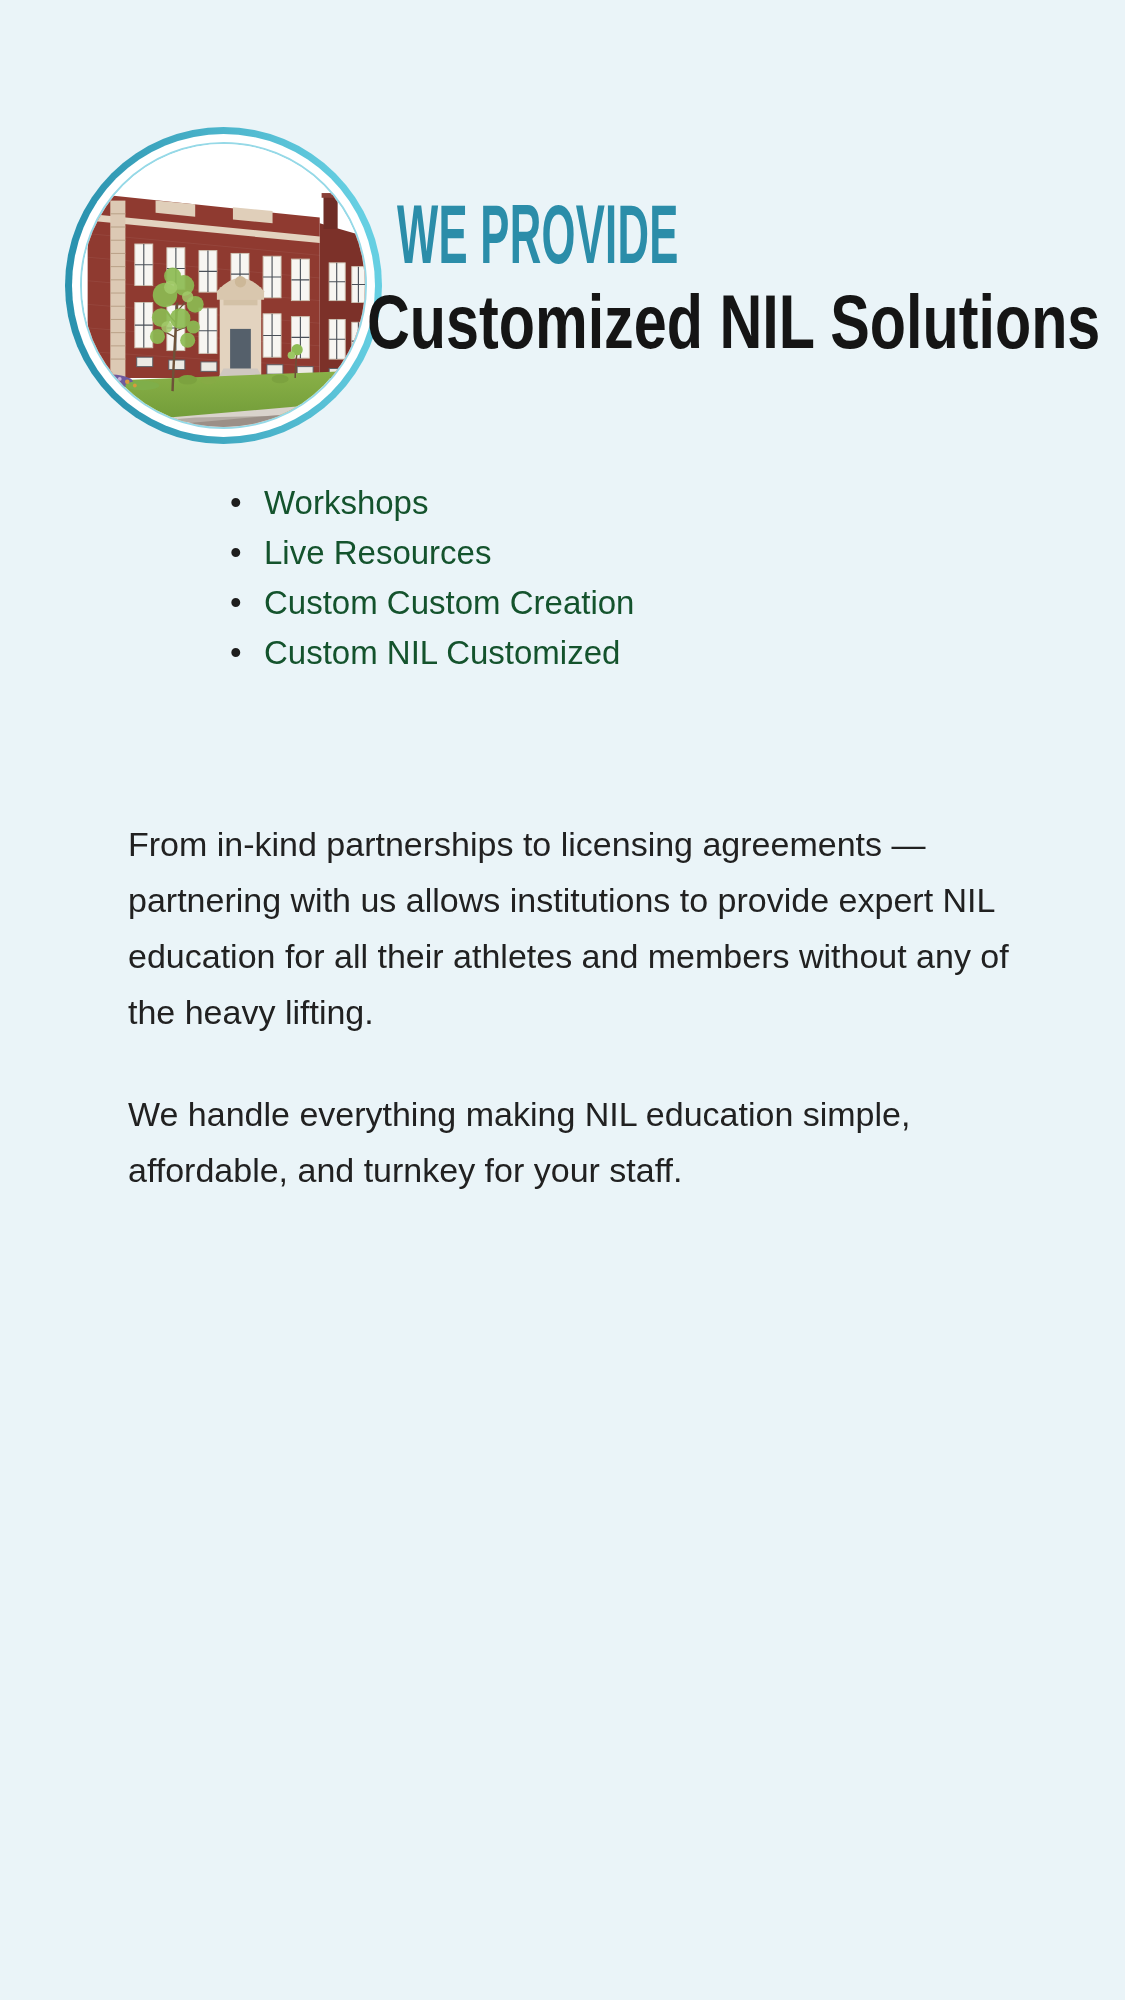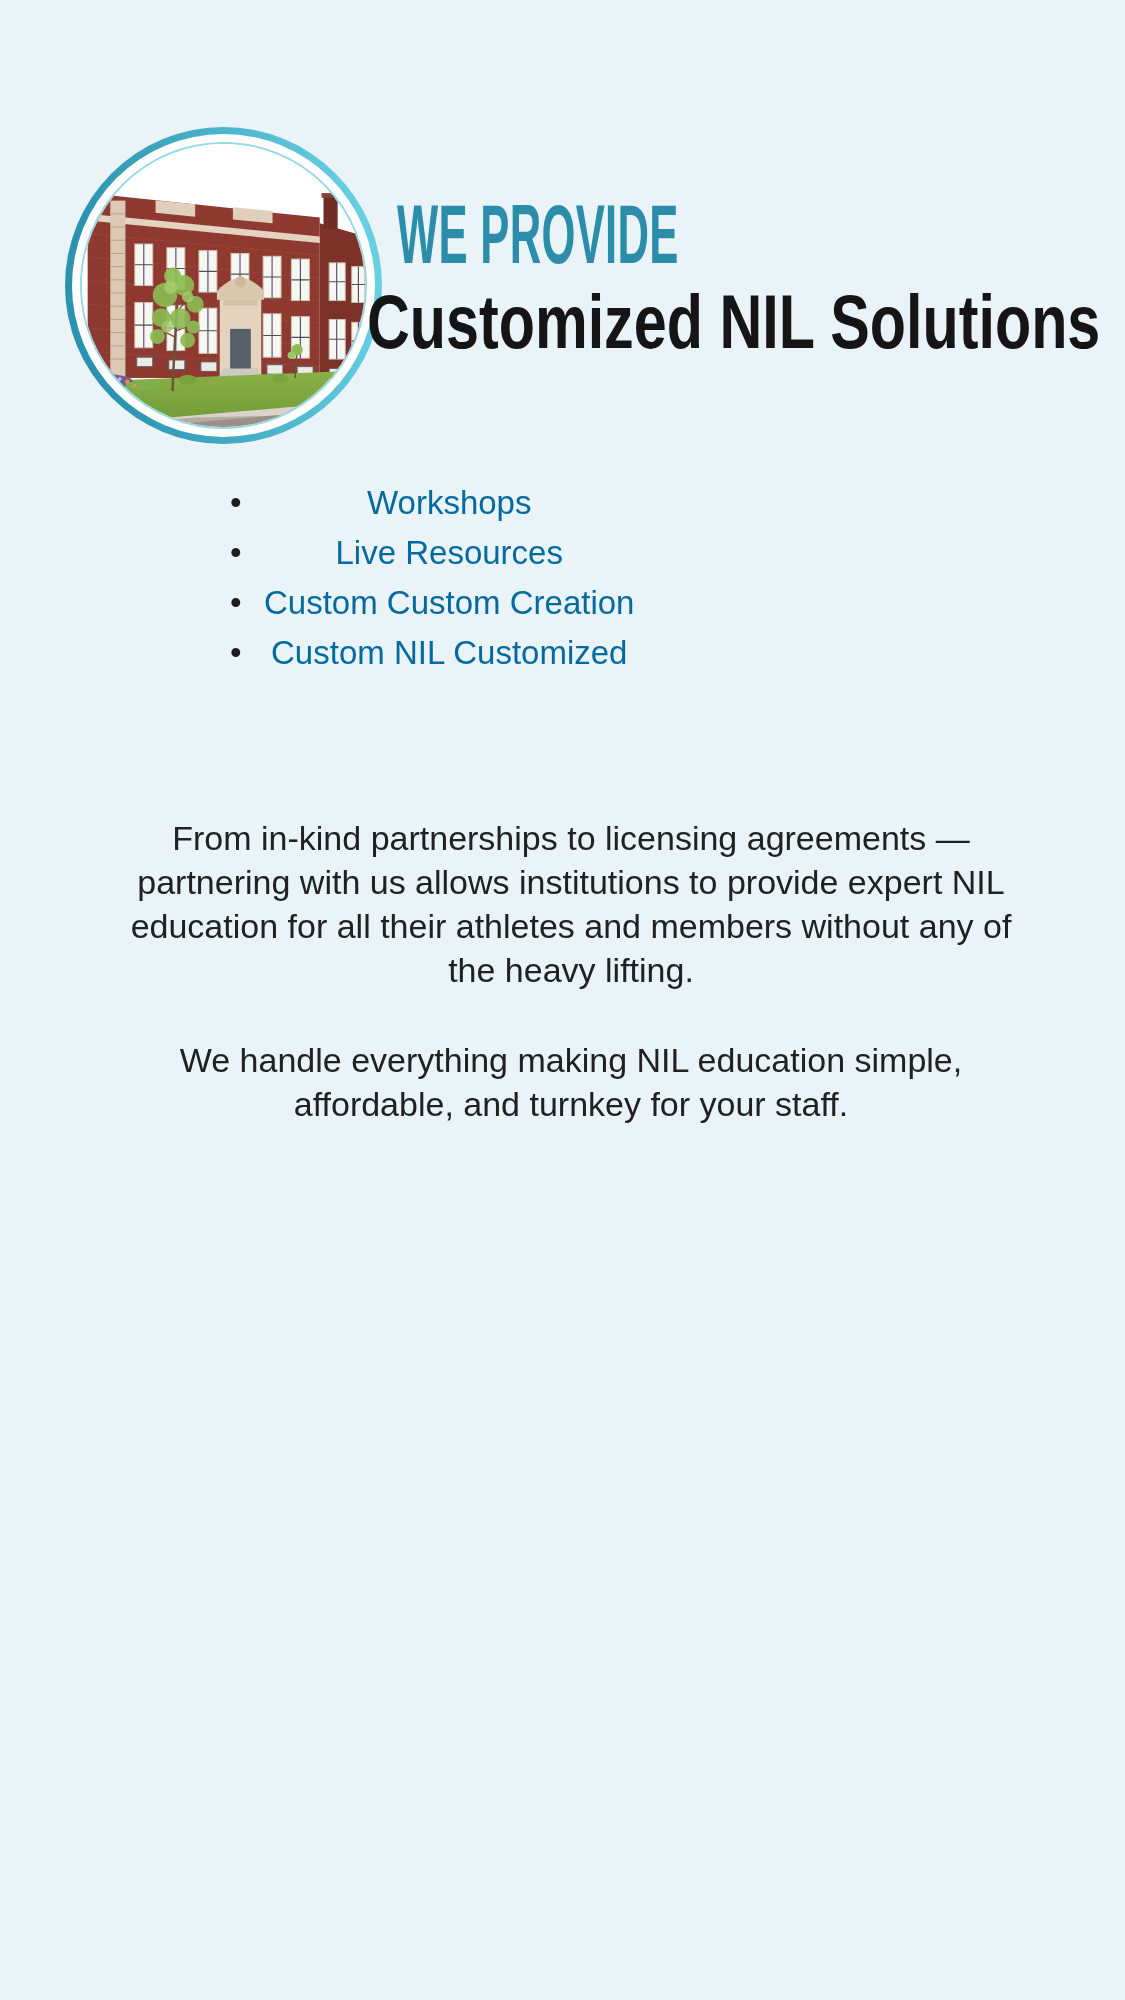--- a/index.html
+++ b/index.html
@@ -1,42 +1,42 @@
 <!DOCTYPE html>
 <html><head>
 <meta charset="utf-8">
 <style>
   html,body{margin:0;padding:0;}
   body{background:#eaf4f8;font-family:"Liberation Sans",sans-serif;}
-  .canvas{position:relative;width:1125px;height:2000px;background:#eaf4f8;overflow:hidden;text-align:center;}
+  .canvas{position:relative;width:1125px;height:2000px;background:#eaf4f8;overflow:hidden;}
 
   
   .hero-circle{position:absolute;left:65px;top:127px;width:317px;height:317px;border-radius:50%;
     background:linear-gradient(80deg,#2b93af 15%,#66cfe2 90%);}
   .ring-inner{position:absolute;inset:7px;border-radius:50%;background:#ffffff;}
   .photo{position:absolute;inset:15px;border-radius:50%;overflow:hidden;background:#ffffff;
     border:2px solid #96d9e7;}
   .photo svg{display:block;width:100%;height:100%;}
 
   
   .eyebrow{position:absolute;left:397px;top:192px;margin:0;font-size:84px;line-height:1;
     font-weight:700;letter-spacing:.5px;color:#2b8da9;white-space:nowrap;
     transform:scaleX(.52);transform-origin:0 0;}
   .title{position:absolute;left:367px;top:284px;margin:0;font-size:76px;line-height:1;
     font-weight:700;letter-spacing:0;color:#151515;white-space:nowrap;
     transform:scaleX(.78);transform-origin:0 0;}
 
   
   .services{position:absolute;left:230px;top:478px;margin:0;padding:0;list-style:none;}
-  .services li{position:relative;padding-left:34px;font-size:33px;line-height:50px;color:#0369a1;}
+  .services li{position:relative;padding-left:34px;font-size:33px;line-height:50px;color:#14532d;}
   .services li::before{content:"\2022";position:absolute;left:0;top:0;color:#1d1d1d;}
 
   
   .body-copy{position:absolute;left:128px;top:816px;width:886px;}
-  .body-copy p{margin:0 0 46px 0;font-size:34px;line-height:44px;color:#212121;}
+  .body-copy p{margin:0 0 46px 0;font-size:34px;line-height:56px;color:#212121;}
 </style>
 </head>
 <body>
 
 <div class="canvas">
 
   <div class="hero-circle">
     <div class="ring-inner"></div>
     <div class="photo">
       <svg viewBox="0 0 300 300" aria-hidden="true">

